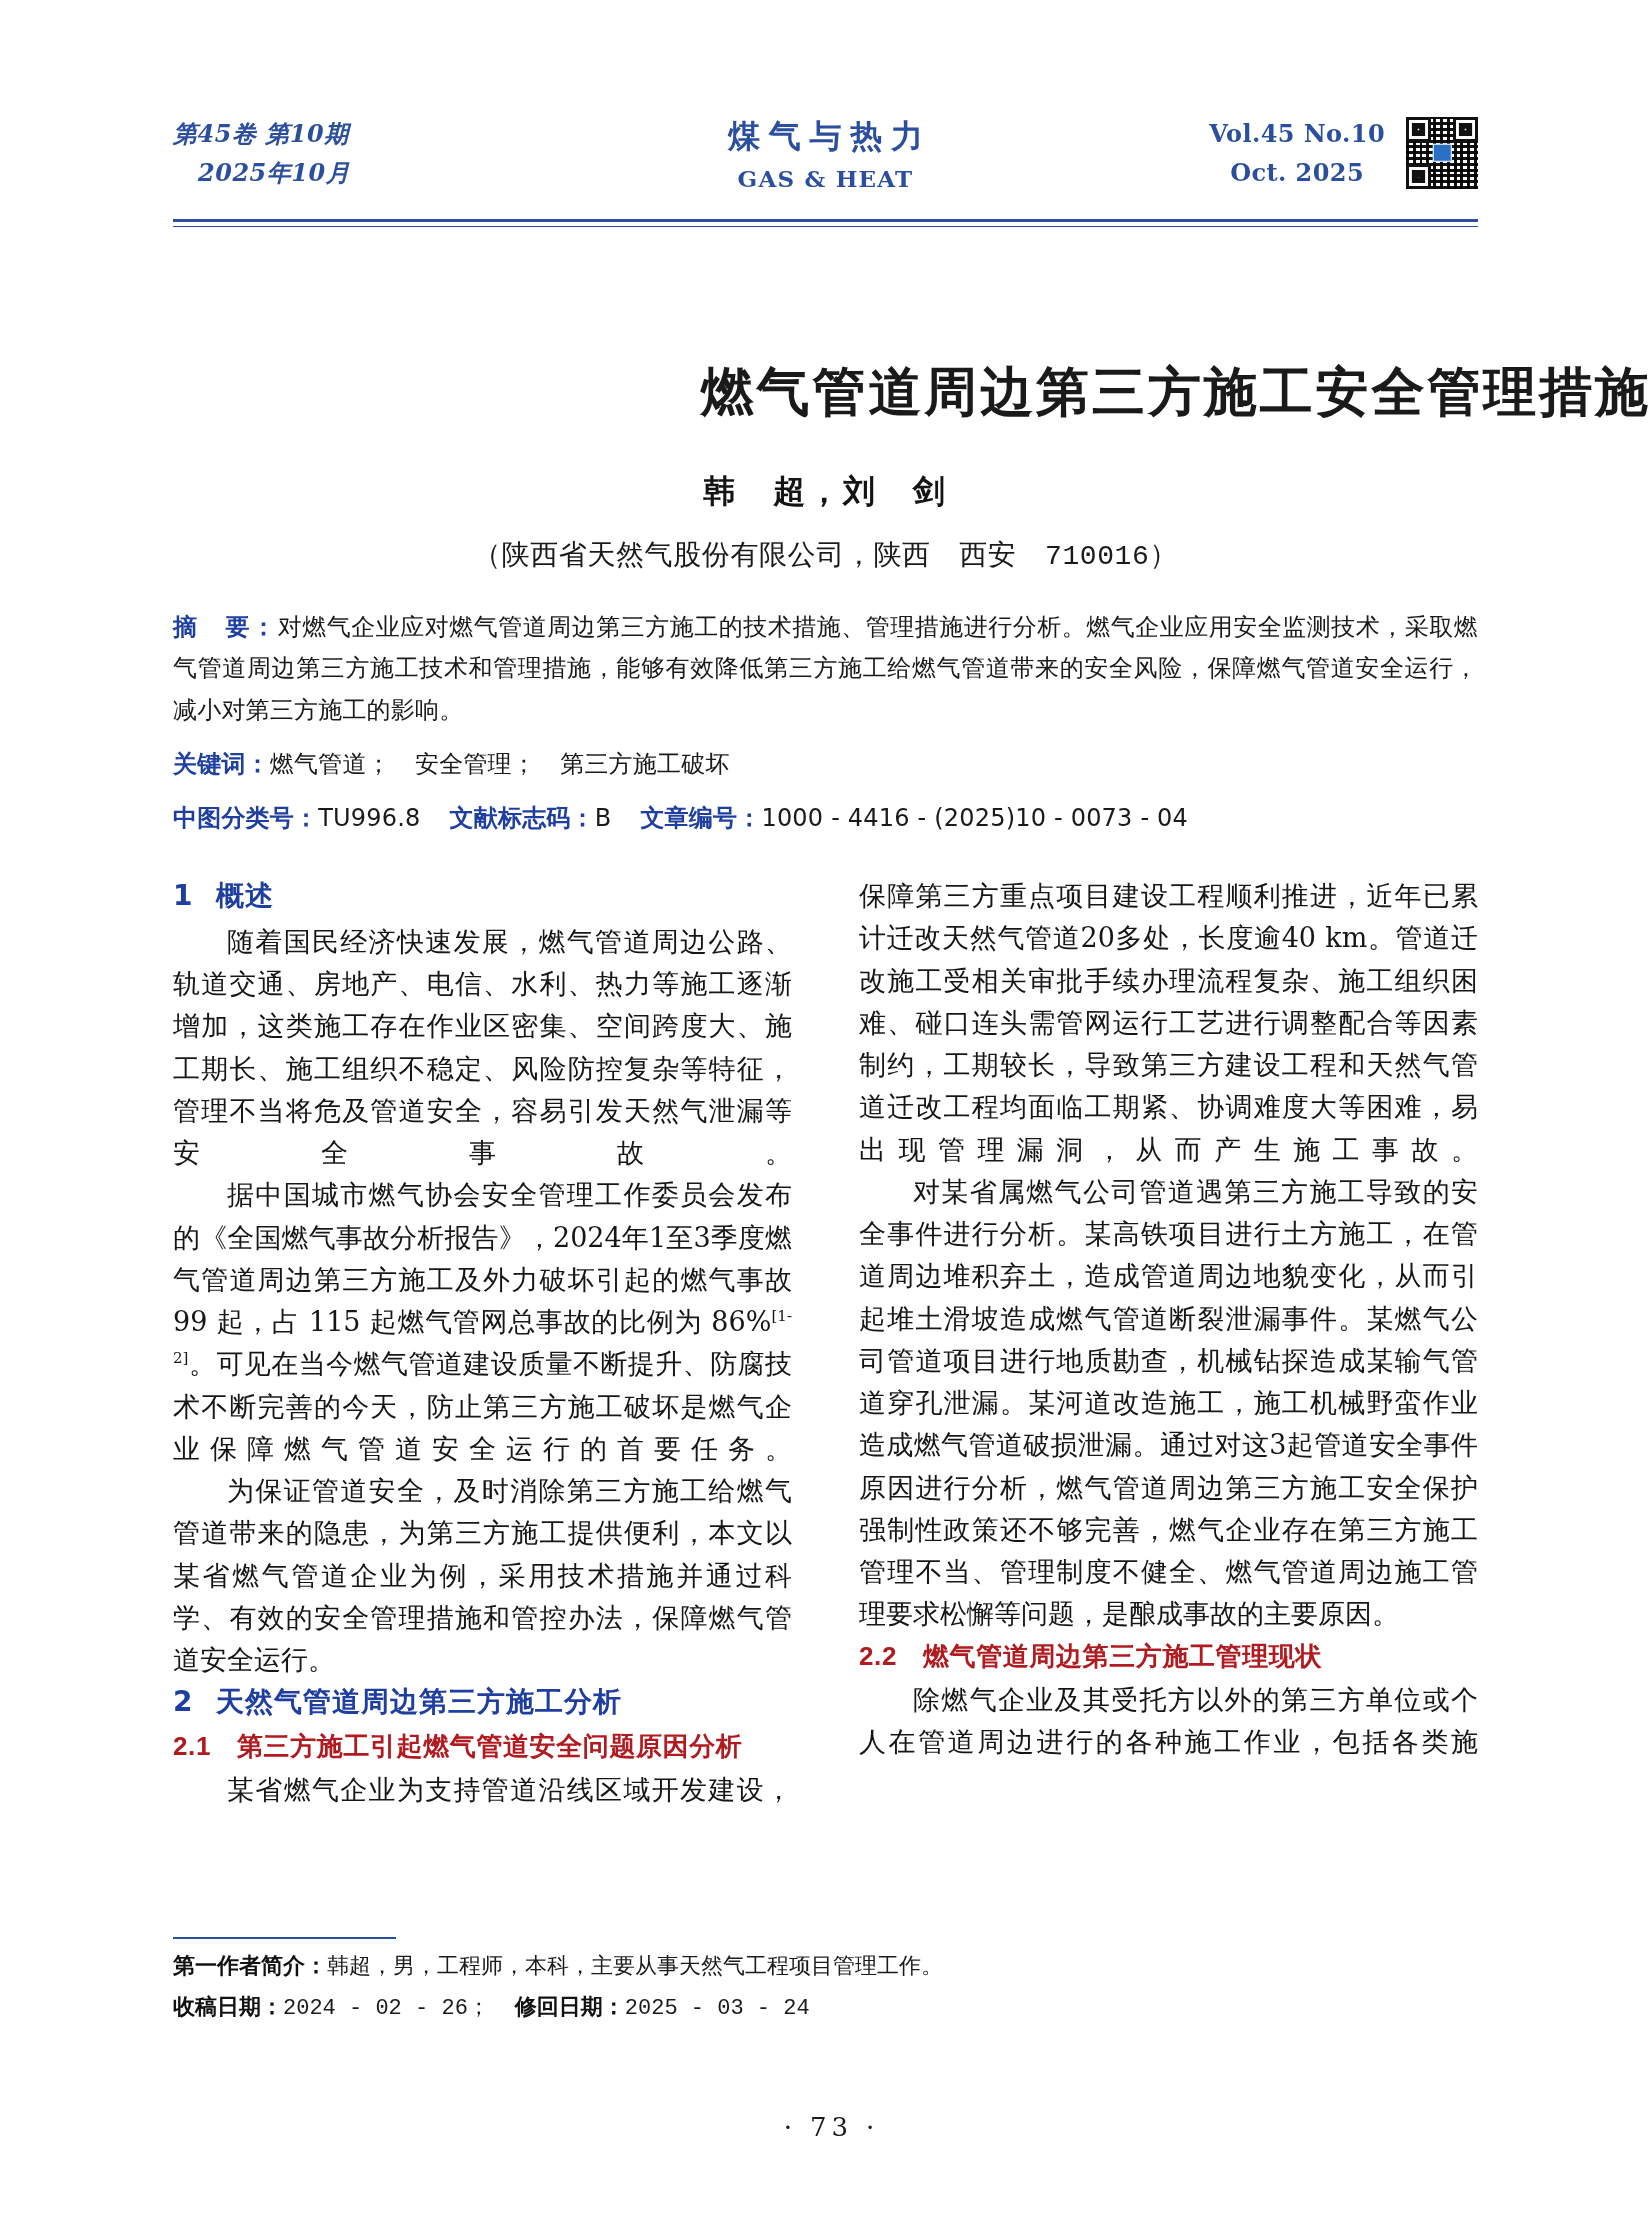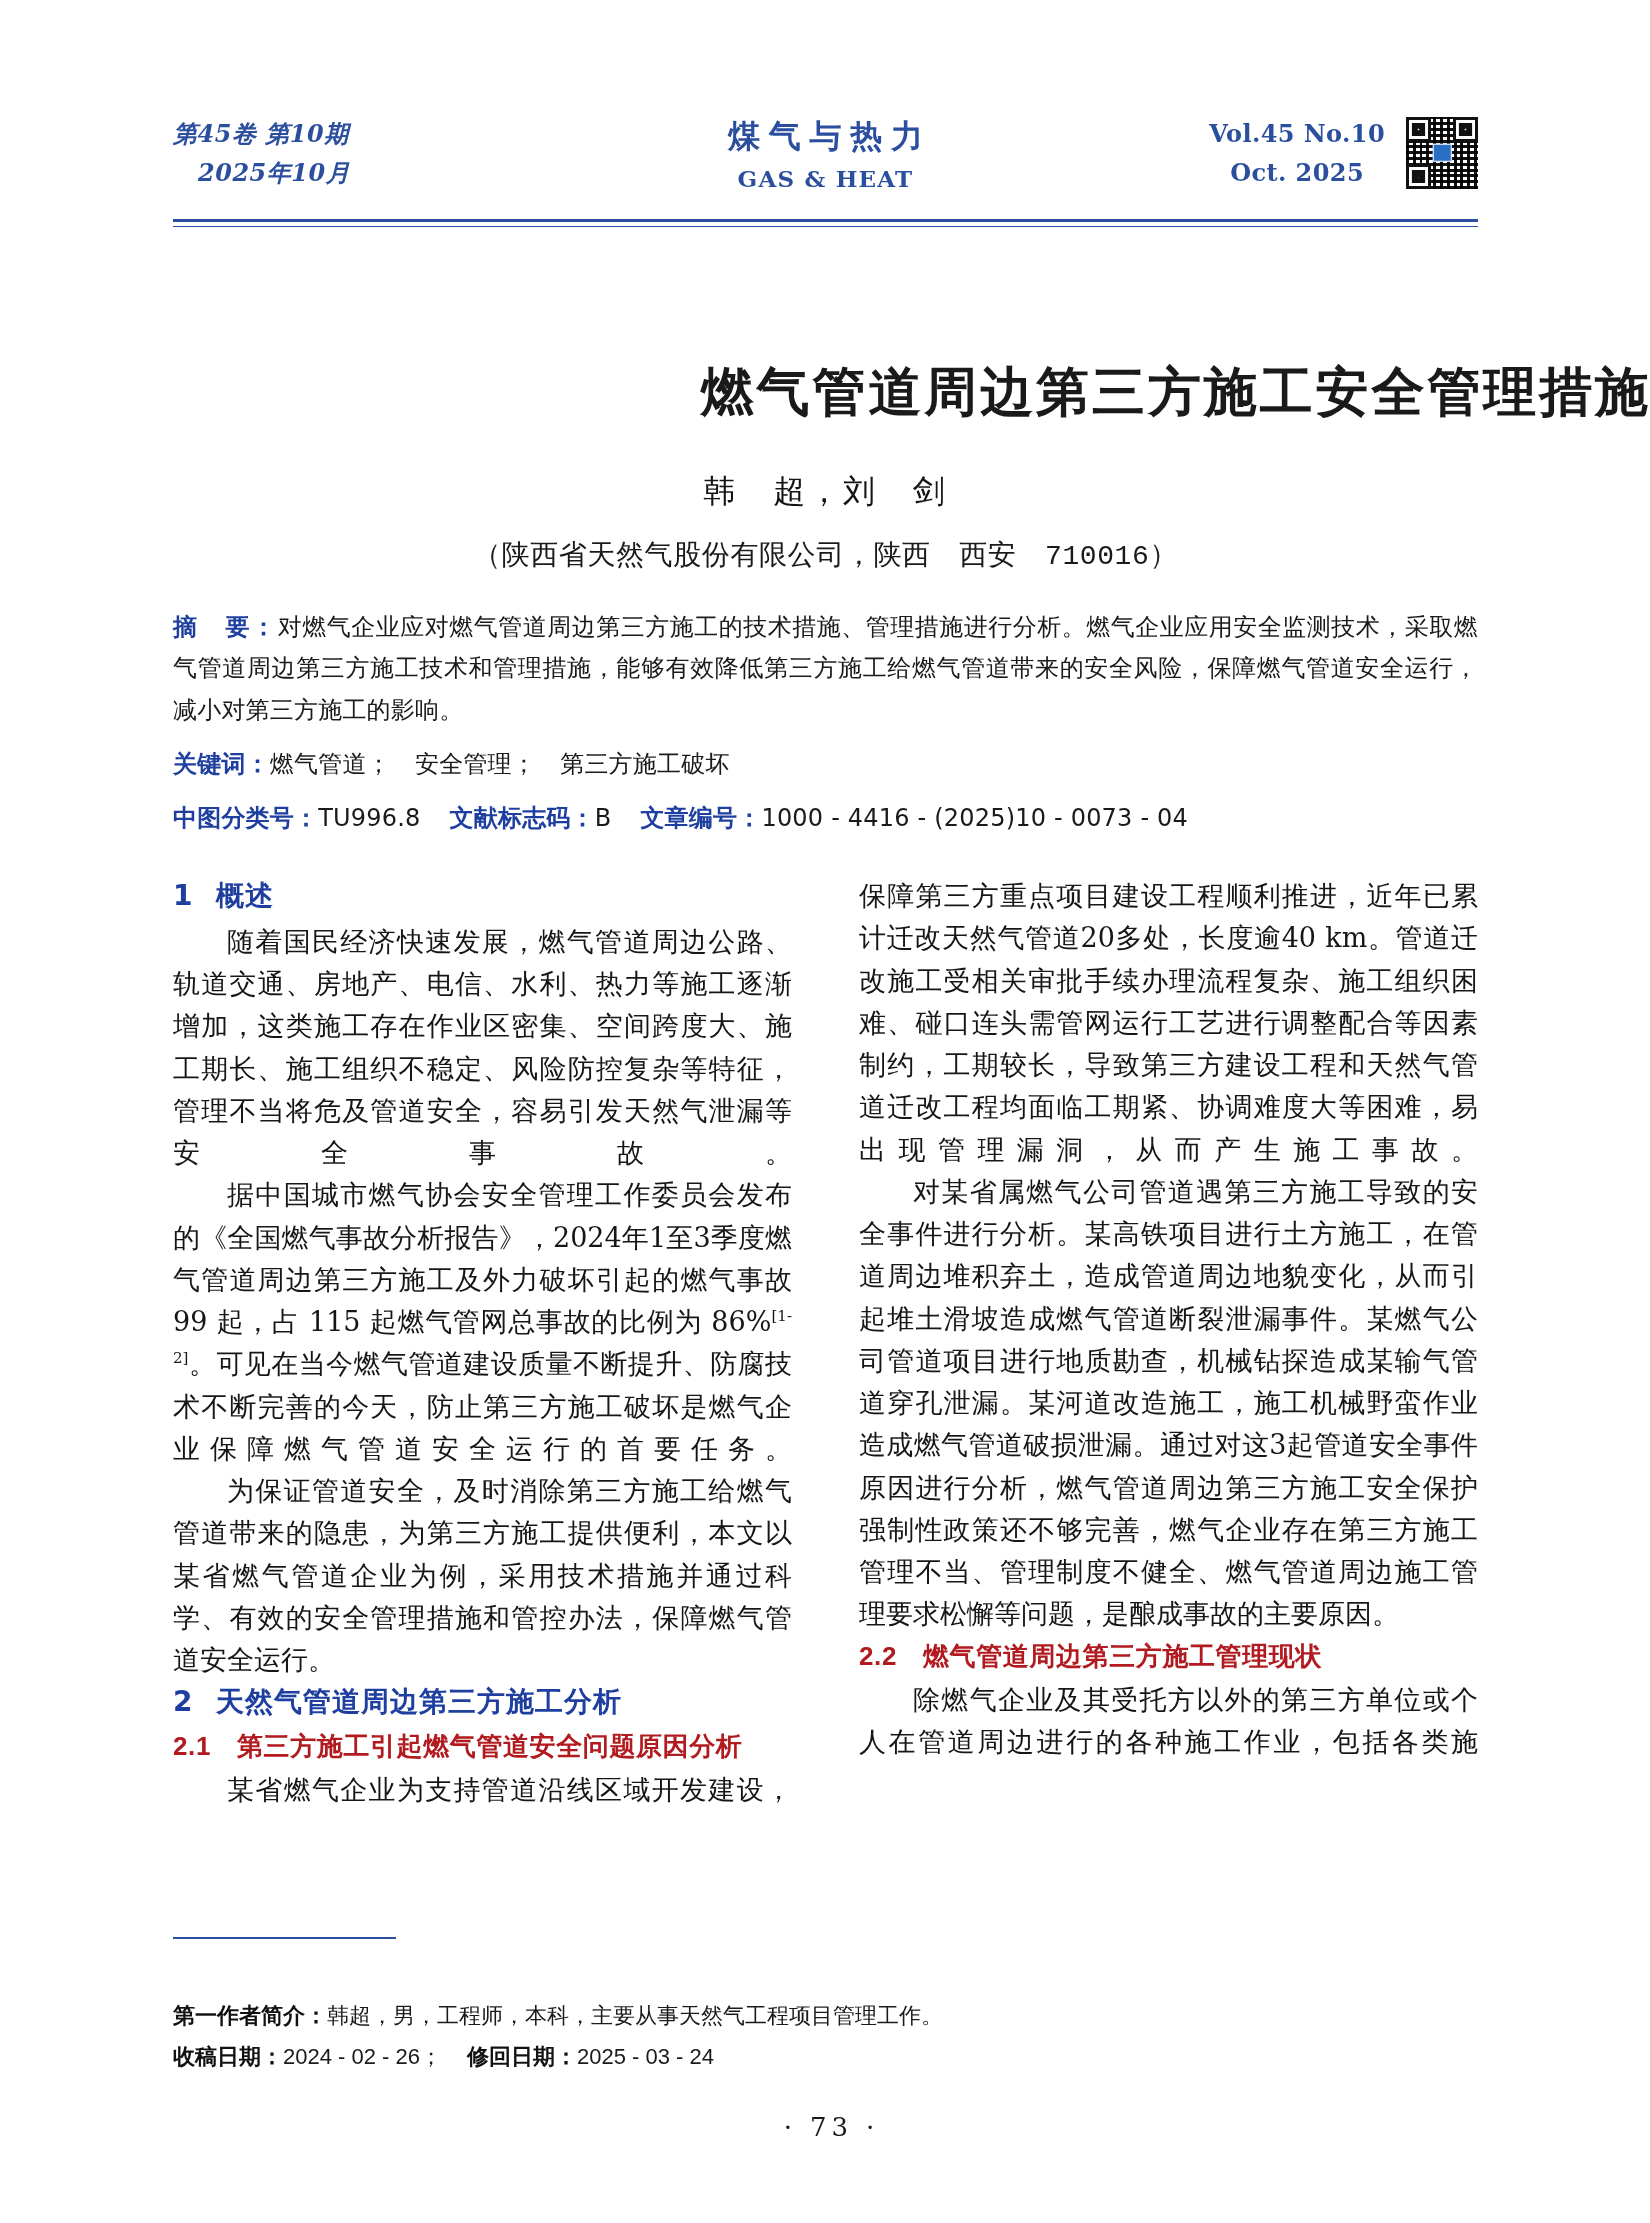--- a/index.html
+++ b/index.html
@@ -157,21 +157,21 @@
     color: #1a1a1a;
   }
   .authors {
     position: absolute;
     left: 0;
     right: 0;
     top: 470px;
     text-align: center;
     font-family: "DejaVu Serif", "Liberation Serif", serif;
     font-size: 32px;
-    font-weight: 400;
+    font-weight: 700;
     letter-spacing: 2.9px;
     color: #141414;
   }
   .affiliation {
     position: absolute;
     left: 0;
     right: 0;
     top: 536px;
     text-align: center;
     font-family: Liberation Mono, monospace;
@@ -276,23 +276,23 @@
     position: absolute;
     left: 173px;
     top: 1937px;
     width: 223px;
     height: 0;
     border-top: 2.9px solid #2b4f9e;
   }
   .footnote {
     position: absolute;
     left: 173px;
-    top: 1996px;
+    top: 1948px;
     width: 1067px;
-    font-family: Liberation Sans, sans-serif;
+    font-family: Liberation Mono, monospace;
     font-size: 22px;
     line-height: 1.78;
     color: #1a1a1a;
   }
   .footnote .lead {
     font-weight: 700;
     color: #111;
   }
   .footnote .fn-row + .fn-row { margin-top: 1.9px; }
   .footnote .sep { display: inline-block; width: 25px; }

